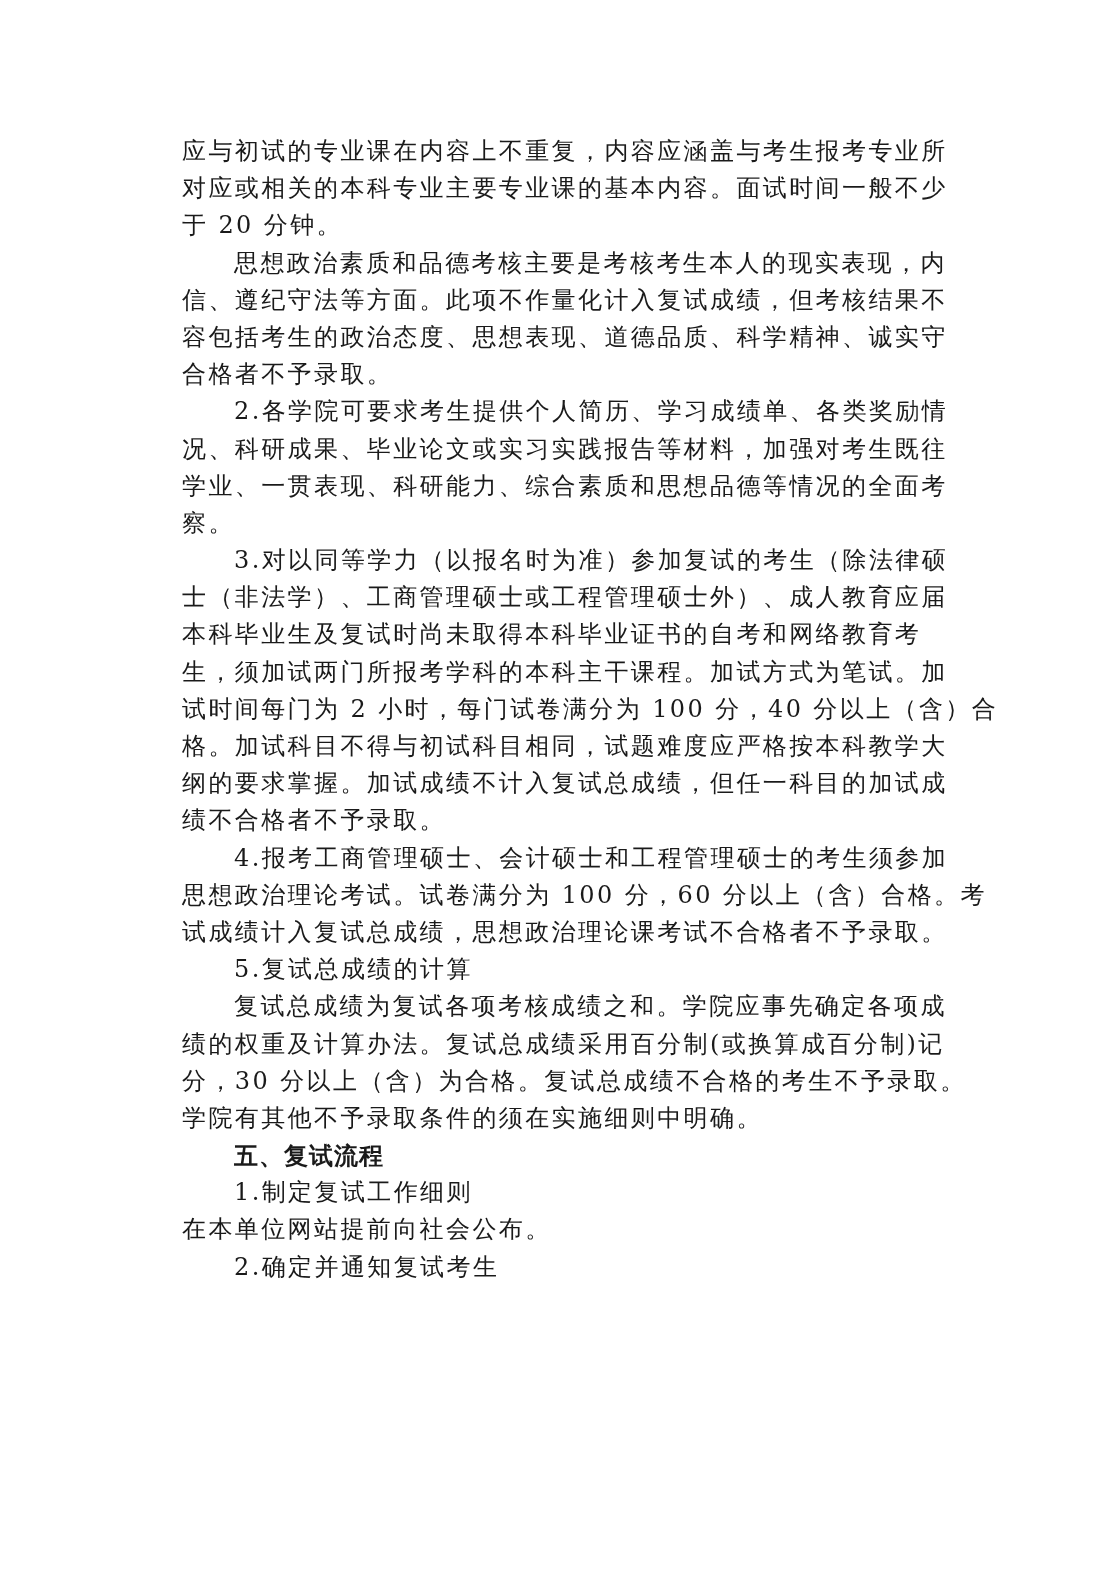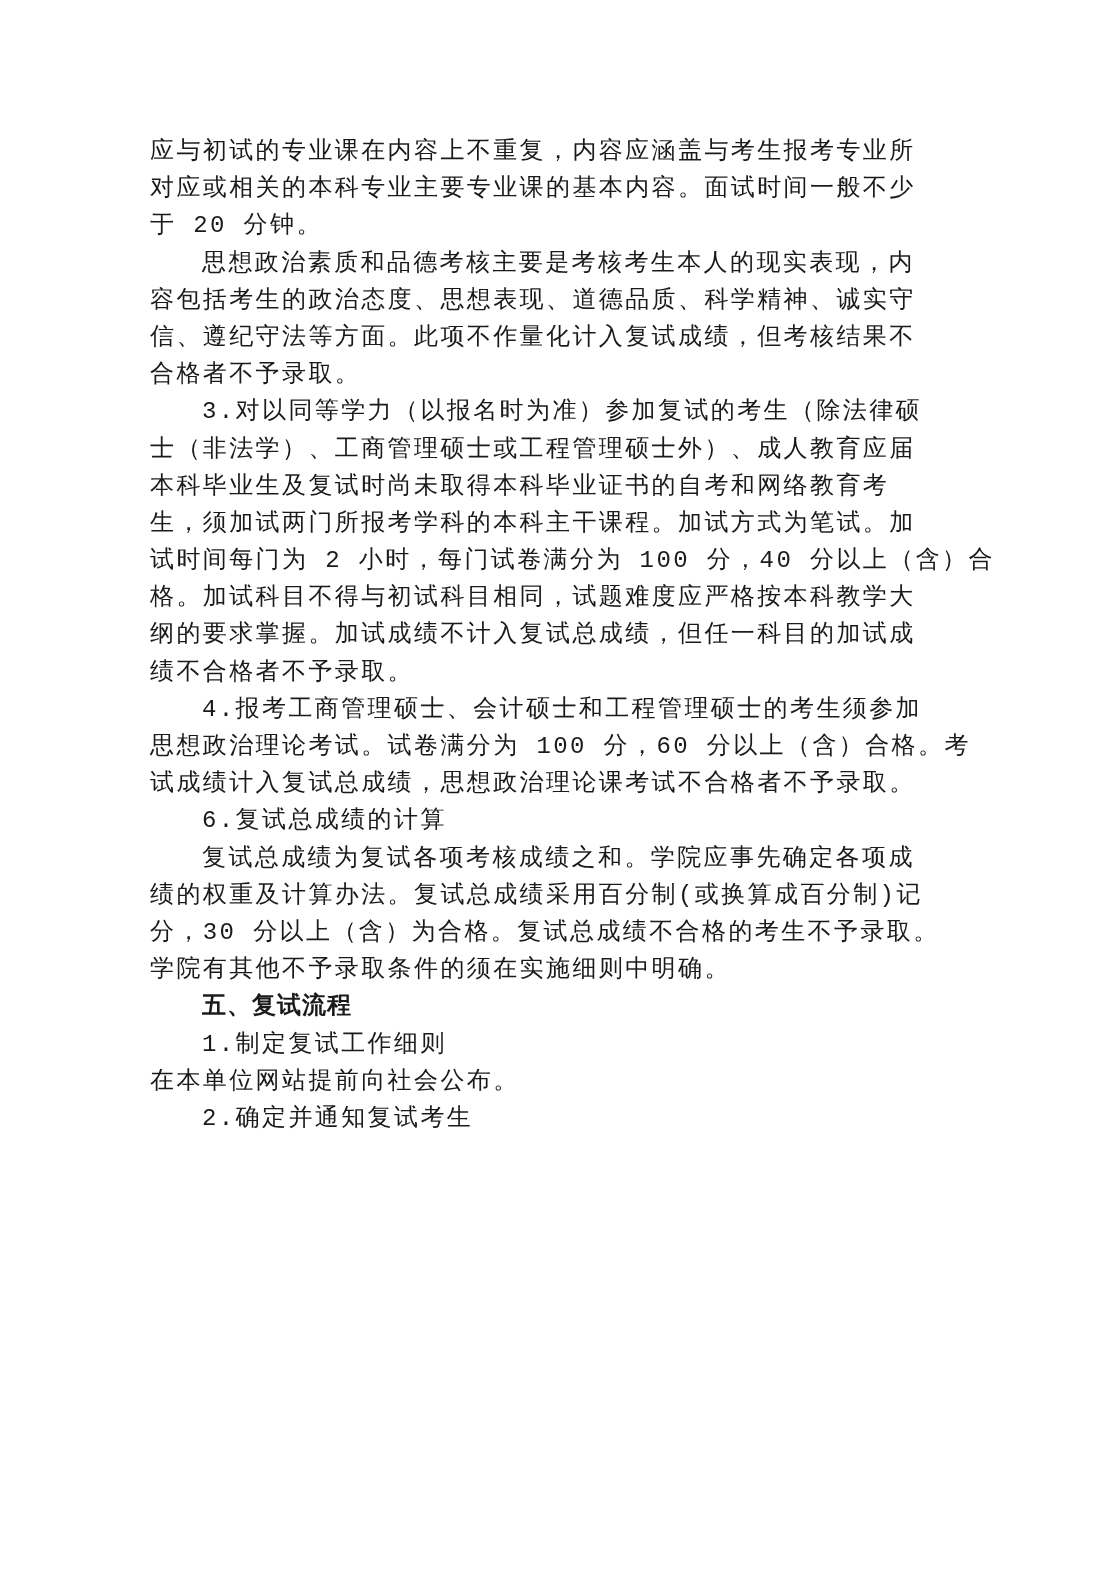--- a/index.html
+++ b/index.html
@@ -10,24 +10,23 @@
     body {
       width: 1119px;
       height: 1587px;
       position: relative;
       overflow: hidden;
       font-family: "DejaVu Serif", "Liberation Serif", serif;
       color: #1a1a1a;
     }
     .page {
       position: absolute;
-      left: 150px;
+      left: 182px;
       top: 133px;
       width: 762px;
-      font-family: Liberation Mono, monospace;
     }
     .line {
       height: 37.2px;
       line-height: 37.2px;
       font-size: 24px;
       white-space: nowrap;
       letter-spacing: 2.4px;
     }
     .indent {
       padding-left: 52px;
@@ -43,46 +42,52 @@
 <div class="page">
 
   <div>
     <div class="line">应与初试的专业课在内容上不重复，内容应涵盖与考生报考专业所</div>
     <div class="line">对应或相关的本科专业主要专业课的基本内容。面试时间一般不少</div>
     <div class="line">于 20 分钟。</div>
   </div>
 
   <div>
     <div class="line indent">思想政治素质和品德考核主要是考核考生本人的现实表现，内</div>
+    <div class="line">信、遵纪守法等方面。此项不作量化计入复试成绩，但考核结果不</div>
     <div class="line">容包括考生的政治态度、思想表现、道德品质、科学精神、诚实守</div>
-    <div class="line">信、遵纪守法等方面。此项不作量化计入复试成绩，但考核结果不</div>
     <div class="line">合格者不予录取。</div>
   </div>
 
+  <div>
+    <div class="line indent">2.各学院可要求考生提供个人简历、学习成绩单、各类奖励情</div>
+    <div class="line">况、科研成果、毕业论文或实习实践报告等材料，加强对考生既往</div>
+    <div class="line">学业、一贯表现、科研能力、综合素质和思想品德等情况的全面考</div>
+    <div class="line">察。</div>
+  </div>
 
   <div>
     <div class="line indent">3.对以同等学力（以报名时为准）参加复试的考生（除法律硕</div>
     <div class="line">士（非法学）、工商管理硕士或工程管理硕士外）、成人教育应届</div>
     <div class="line">本科毕业生及复试时尚未取得本科毕业证书的自考和网络教育考</div>
     <div class="line">生，须加试两门所报考学科的本科主干课程。加试方式为笔试。加</div>
     <div class="line">试时间每门为 2 小时，每门试卷满分为 100 分，40 分以上（含）合</div>
     <div class="line">格。加试科目不得与初试科目相同，试题难度应严格按本科教学大</div>
     <div class="line">纲的要求掌握。加试成绩不计入复试总成绩，但任一科目的加试成</div>
     <div class="line">绩不合格者不予录取。</div>
   </div>
 
   <div>
     <div class="line indent">4.报考工商管理硕士、会计硕士和工程管理硕士的考生须参加</div>
     <div class="line">思想政治理论考试。试卷满分为 100 分，60 分以上（含）合格。考</div>
     <div class="line">试成绩计入复试总成绩，思想政治理论课考试不合格者不予录取。</div>
   </div>
 
 
   <div>
-    <div class="line indent">6.复试总成绩的计算</div>
+    <div class="line indent">5.复试总成绩的计算</div>
   </div>
 
   <div>
     <div class="line indent">复试总成绩为复试各项考核成绩之和。学院应事先确定各项成</div>
     <div class="line">绩的权重及计算办法。复试总成绩采用百分制(或换算成百分制)记</div>
     <div class="line">分，30 分以上（含）为合格。复试总成绩不合格的考生不予录取。</div>
     <div class="line">学院有其他不予录取条件的须在实施细则中明确。</div>
   </div>
 
   <div class="line indent heading">五、复试流程</div>

